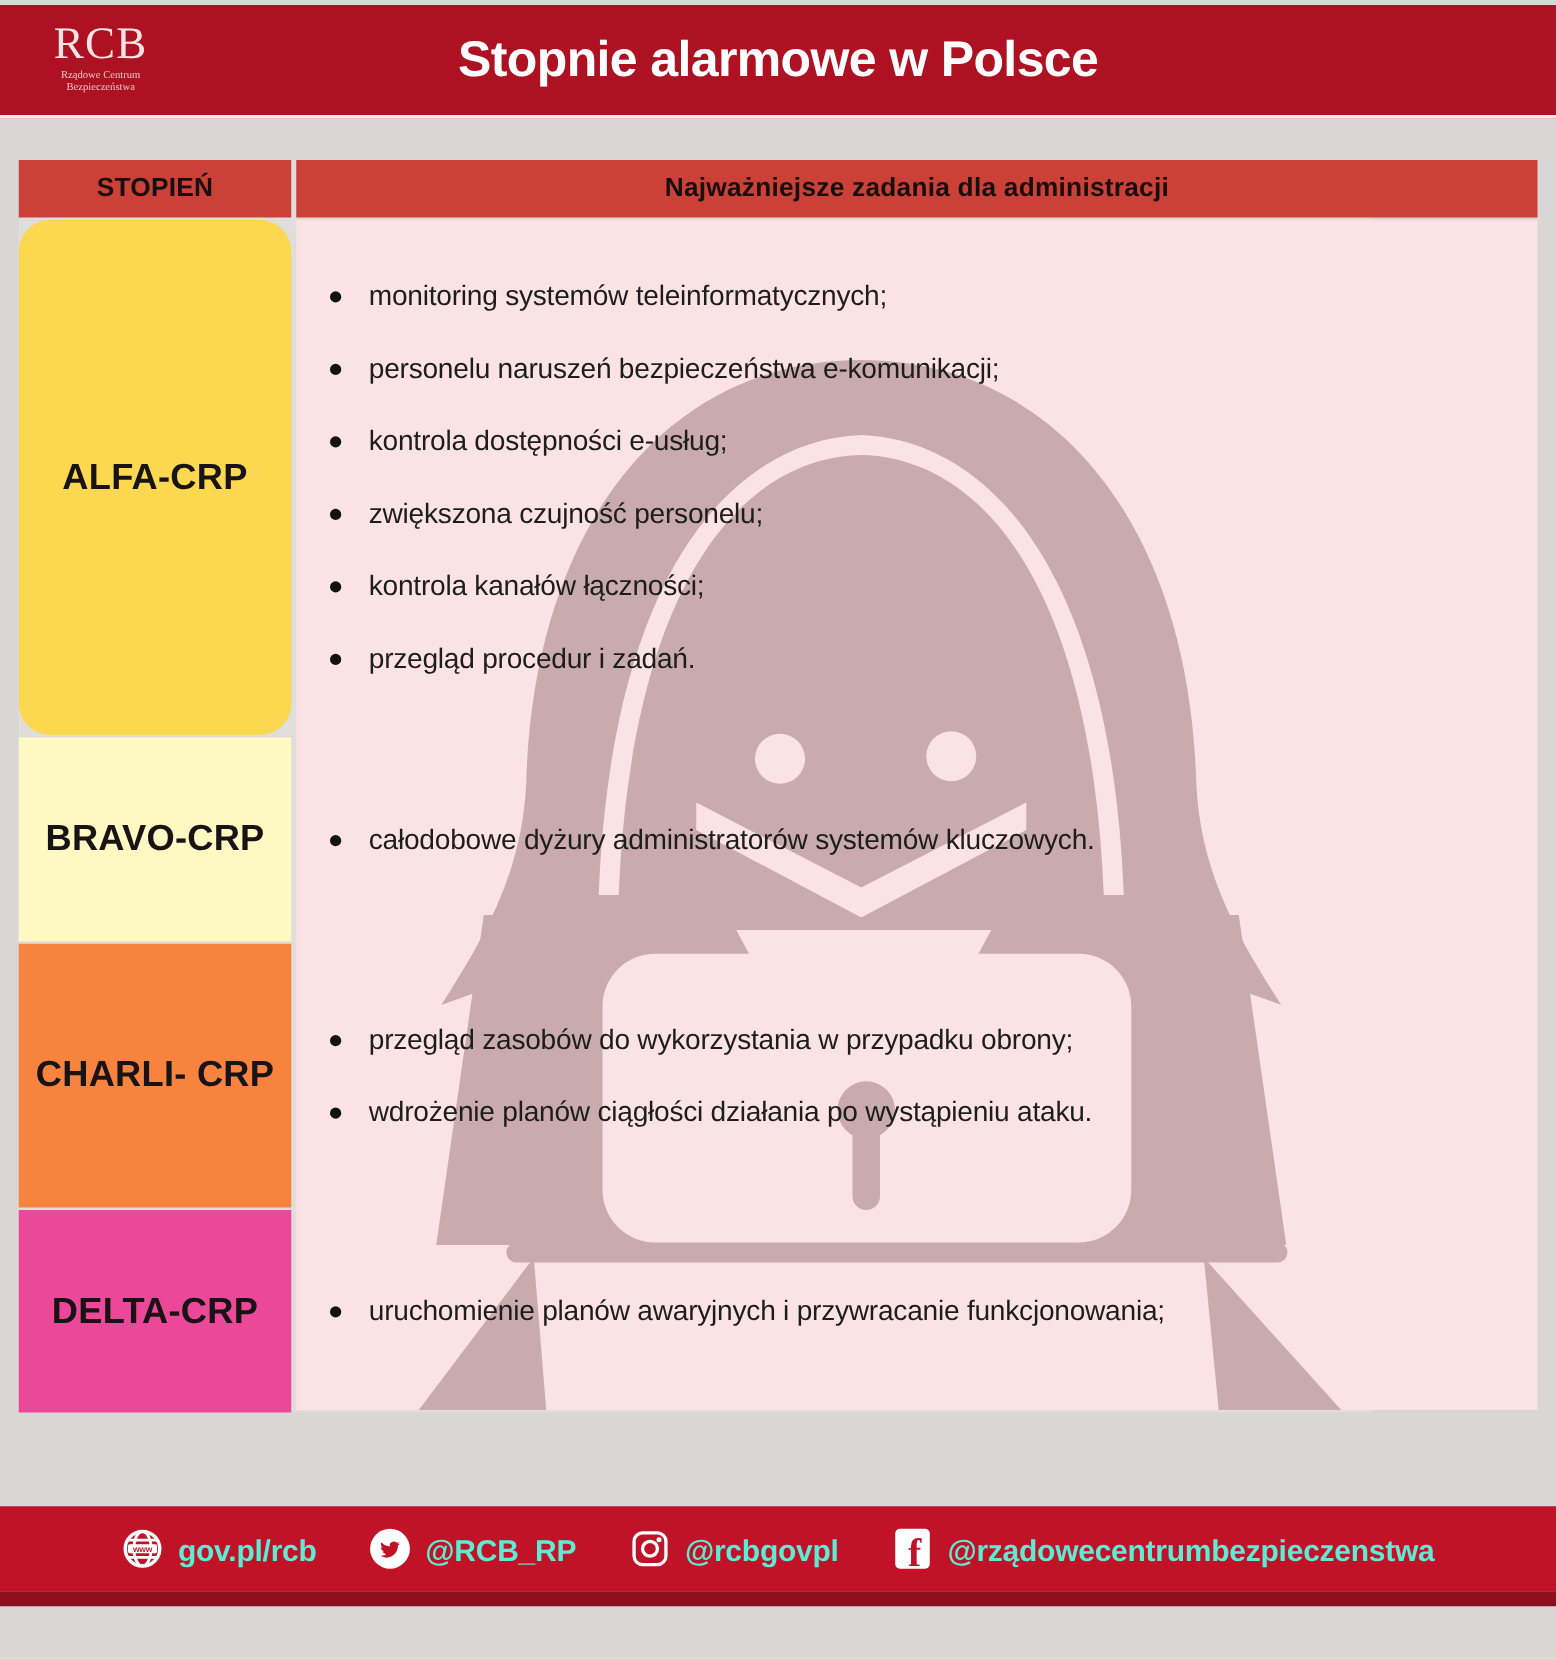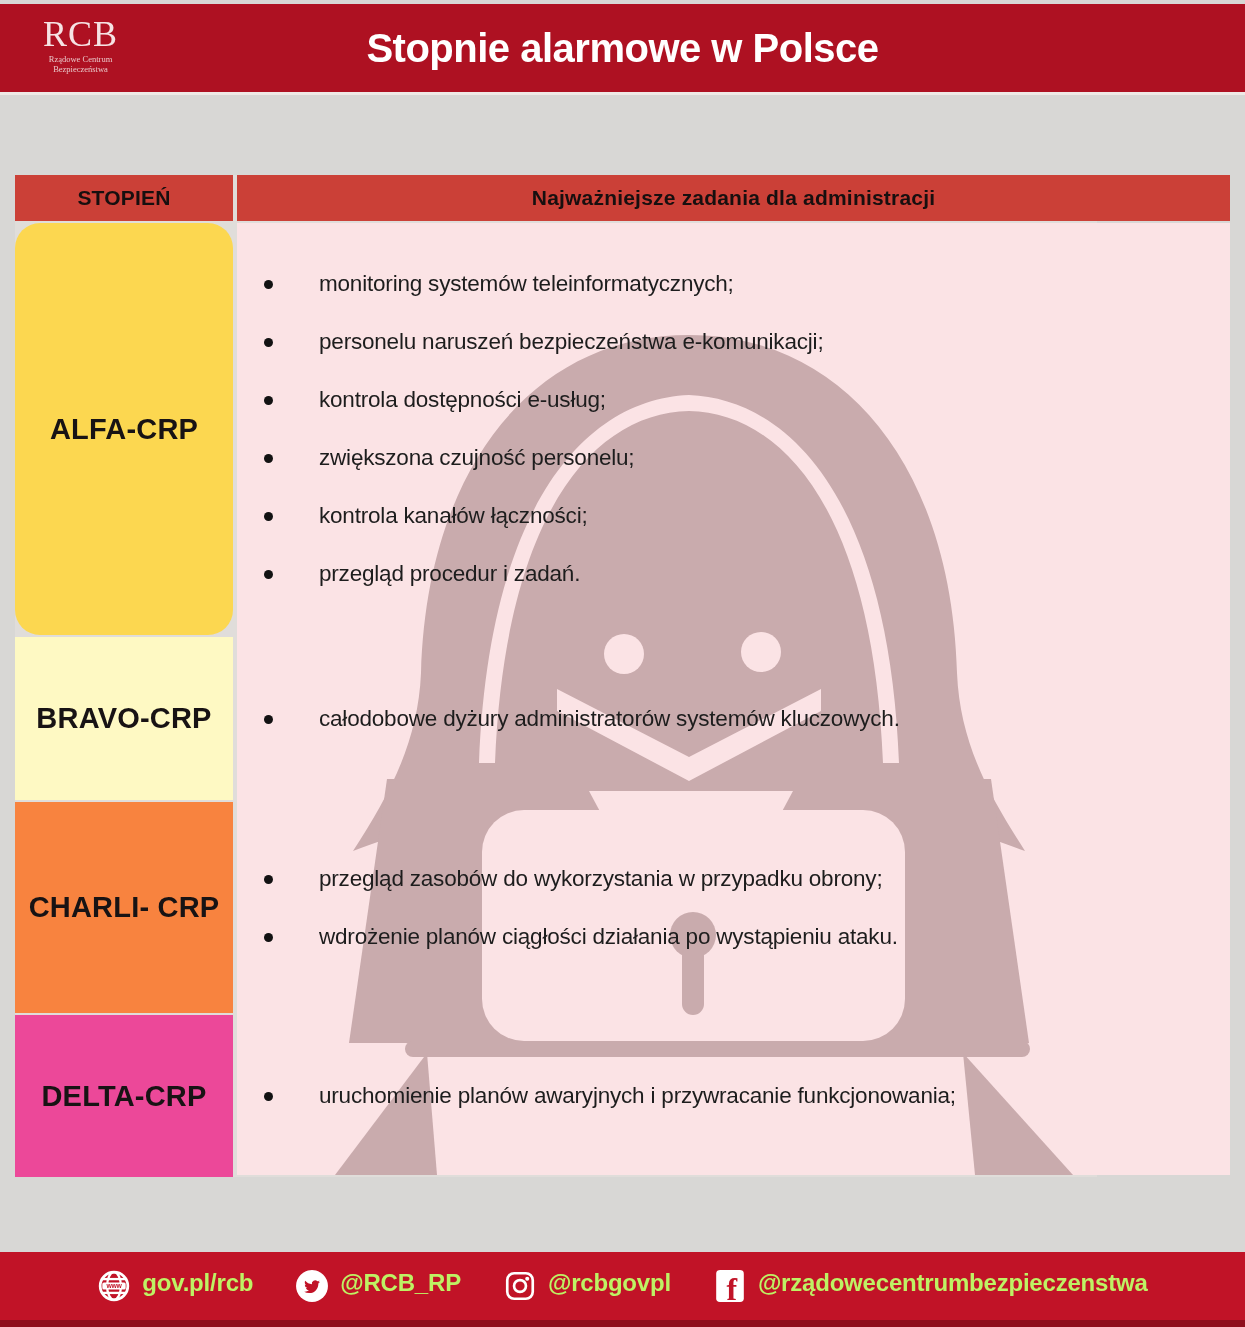--- a/index.html
+++ b/index.html
@@ -13,41 +13,41 @@
   
   .topbar{height:88px;background:var(--topbar);position:relative;border-bottom:3px solid #efe9e6;box-sizing:content-box}
   .main-title{margin:4px;text-align:center;line-height:88px;color:#ffffff;font-size:40px;font-weight:700;letter-spacing:-.5px}
   .logo{position:absolute;left:28px;top:9px;height:70px;display:flex;align-items:flex-start}
   .logo-rule{width:2px;background:rgba(255,230,230,.75)}
   .logo-core{padding:1px 13px;text-align:center;color:#fff}
   .logo-acronym{font-family:"Liberation Serif",serif;font-size:36px;line-height:40px;letter-spacing:1px;color:#f6e3e4}
   .logo-sub{font-family:"Liberation Serif",serif;font-size:8.5px;line-height:10px;color:#e9c6c8}
 
   
-  .table-grid{position:relative;margin:80px 15px 0;width:1082px;display:grid;
+  .table-grid{position:relative;margin:33px 15px 0;width:1082px;display:grid;
     grid-template-columns:218px 993px;grid-template-rows:46px 412px 163px 211px 162px;
     column-gap:4px;row-gap:2px;background:#e0ddda}
   .watermark-panel{position:absolute;left:222px;top:48px;width:993px;height:952px;
     background:var(--panel_pink);overflow:hidden;z-index:0}
   .watermark-panel svg{display:block}
   .cell{position:relative;z-index:1;box-sizing:border-box}
   .th{background:var(--header_red);display:flex;align-items:center;justify-content:center;
       font-weight:700;font-size:21px;color:#170f0f;letter-spacing:.2px}
   .level-cell{display:flex;align-items:center;justify-content:center;
       font-size:29px;font-weight:700;color:#181314;letter-spacing:.2px}
   .tasks-cell{display:flex;flex-direction:column;justify-content:center;gap:30px;padding:10px 24px 10px 0}
-  .task{position:relative;padding-left:82px;font-size:22.5px;line-height:28px;
+  .task{position:relative;padding-left:58px;font-size:22.5px;line-height:28px;
       color:var(--text_dark);letter-spacing:-.2px}
   .task::before{content:"";position:absolute;left:27px;top:10px;width:9px;height:9px;border-radius:50%;background:#121212}
 
   
   .footer{height:68px;background:var(--footer_red);margin-top:75px;
     display:flex;align-items:center;justify-content:center;gap:42px}
   .footer-strip{height:12px;background:var(--footer_strip)}
-  .fitem{display:flex;align-items:flex-start;gap:11px;color:#bef264;font-size:24px;font-weight:700;letter-spacing:-.2px}
+  .fitem{display:flex;align-items:flex-end;gap:11px;color:#5eead4;font-size:24px;font-weight:700;letter-spacing:-.2px}
   .fitem svg{display:block}
 </style>
 </head>
 <body>
 
 <header class="topbar">
   <div class="logo">
     <span class="logo-rule"></span>
     <span class="logo-core">
       <div class="logo-acronym">RCB</div>

